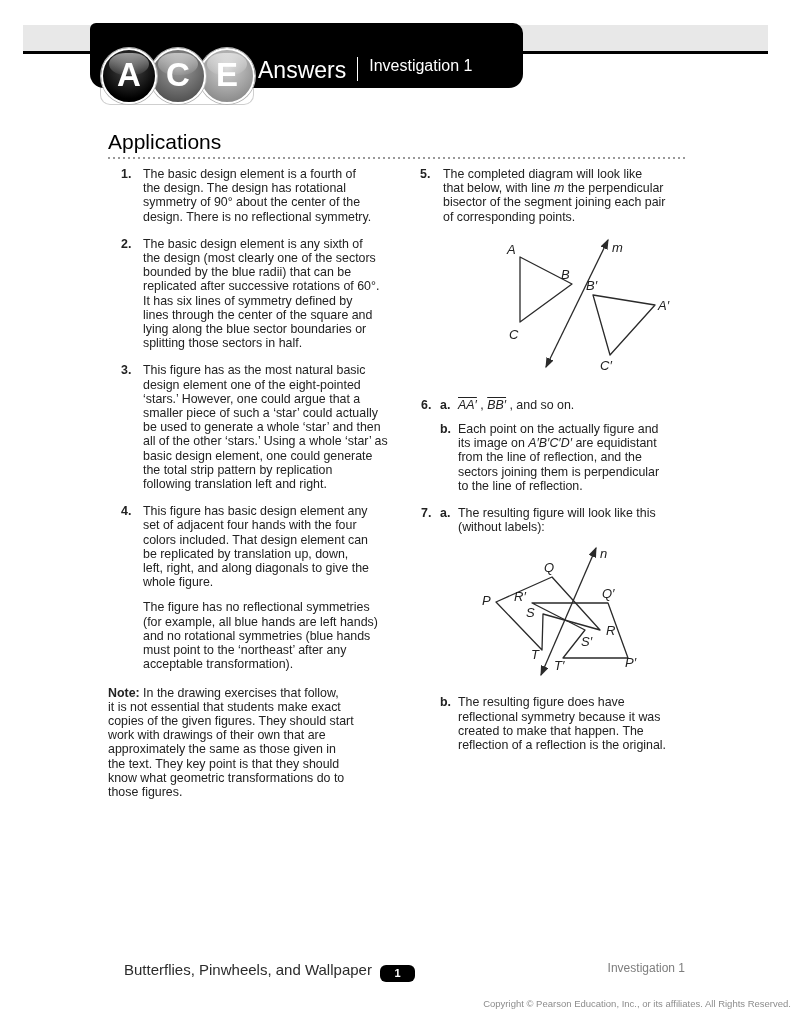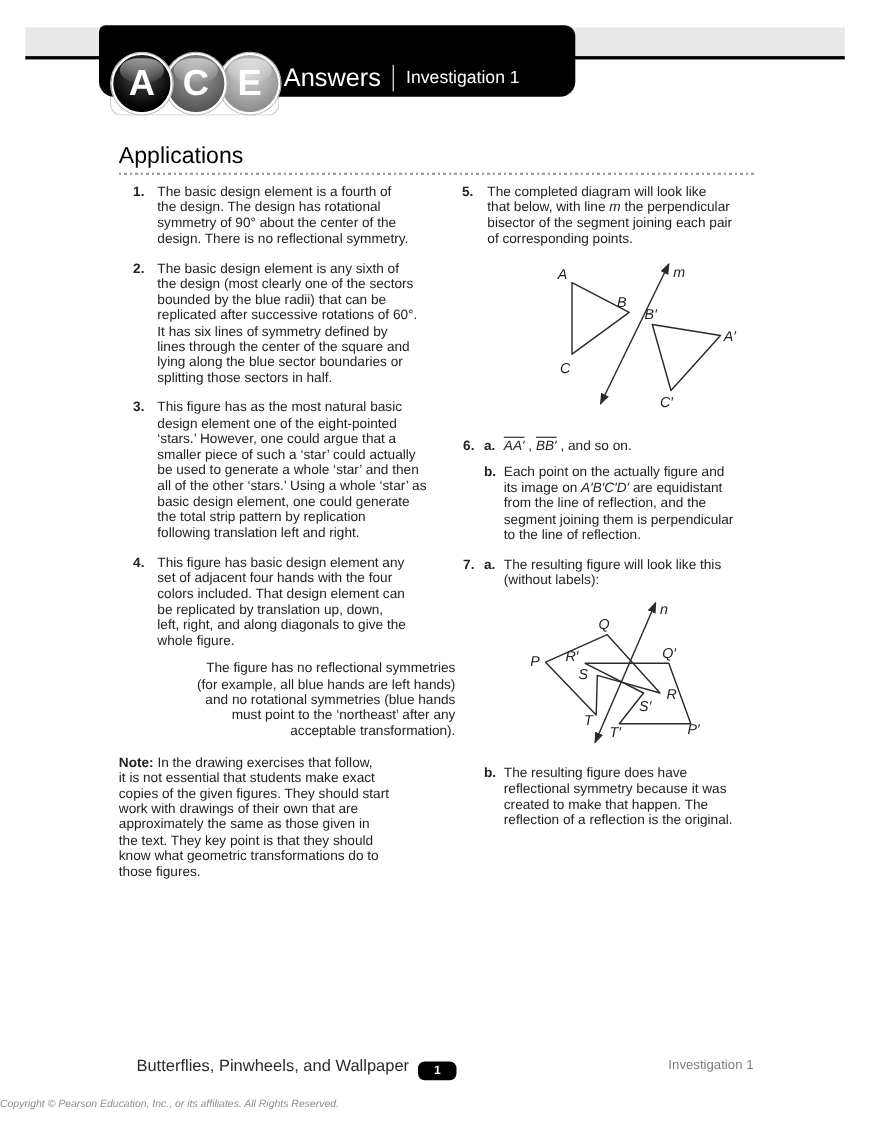--- a/index.html
+++ b/index.html
@@ -7,21 +7,21 @@
        font-family:"Liberation Sans",sans-serif;color:#222;overflow:hidden;}
   
   .band{position:absolute;left:23px;top:25px;width:745px;height:26px;
         background:#e8e8e8;border-bottom:3px solid #000;}
   .logo-tab{position:absolute;left:100px;top:55px;width:152px;height:49px;
         background:#fff;border:1px solid #cfcfcf;border-top:none;
         border-radius:0 0 10px 10px;}
   .banner{position:absolute;left:90px;top:23px;width:433px;height:65px;
         background:#000;border-radius:6px 10px 14px 14px;}
   .banner-text{position:absolute;left:258px;top:57px;display:flex;
-        align-items:center;gap:11px;color:#fff;}
+        align-items:flex-start;gap:11px;color:#fff;}
   .banner-title{font-size:23px;}
   .banner-sep{width:1px;height:24px;background:#fff;}
   .banner-sub{font-size:16px;}
   .ace{position:absolute;width:52px;height:52px;top:48px;border-radius:50%;
         border:2px solid #fff;box-shadow:0 0 0 1px #b5b5b5;
         text-align:center;line-height:50px;font-weight:bold;font-size:33px;color:#fff;}
   .ace::before{content:"";position:absolute;left:6px;right:6px;top:3px;height:22px;
         border-radius:50% / 60%;
         background:linear-gradient(rgba(255,255,255,.55),rgba(255,255,255,.06));}
   .ace-a{left:101px;z-index:6;background:radial-gradient(circle at 50% 35%,#4a4a4a,#000 72%);}
@@ -36,38 +36,38 @@
   .col-left{left:108px;width:306px;}
   .col-right{left:418px;width:302px;}
   .item{display:grid;grid-template-columns:35px 1fr;margin-bottom:13px;}
   .item>.num{font-weight:bold;padding-left:13px;}
   .item5{display:grid;grid-template-columns:25px 1fr;margin-bottom:0;}
   .item5>.num{font-weight:bold;padding-left:2px;}
   .sub{display:grid;grid-template-columns:22px 18px 1fr;}
   .sub>.num{font-weight:bold;padding-left:3px;}
   .sub>.ltr{font-weight:bold;}
   .t{white-space:pre-line;margin:0;}
-  .p2{margin-top:11px;text-align:right;}
+  .p2{margin-top:11px;}
   .note{margin-top:14px;}
   .seg{font-style:italic;text-decoration:overline;}
   .mi{font-style:italic;}
   .fig1{margin:8px 0 0 42px;display:block;}
   .fig2{margin:6px 0 2px 22px;display:block;}
   .m6{margin-top:18px;}
   .m6b{margin-top:10px;}
   .m7{margin-top:13px;}
   .m7b{margin-top:10px;}
   svg text{font-family:"Liberation Sans",sans-serif;font-size:13px;font-style:italic;fill:#222;}
   svg .geo{fill:none;stroke:#2a2a2a;stroke-width:1.3;stroke-linejoin:round;}
   
   .f-book{position:absolute;left:124px;top:961px;font-size:15px;font-weight:normal;color:#2b2b2b;}
   .f-badge{position:absolute;left:380px;top:965px;width:35px;height:17px;background:#000;
         color:#fff;border-radius:6px;font-size:11px;font-weight:bold;text-align:center;line-height:17px;}
   .f-inv{position:absolute;right:106px;top:961px;font-size:12px;color:#7d7d7d;}
-  .f-copy{position:absolute;left:0;right:0;top:998px;text-align:left;font-size:9.5px;color:#8c8c8c;font-style:italic;}
+  .f-copy{position:absolute;left:0;right:0;top:998px;text-align:right;font-size:9.5px;color:#8c8c8c;}
 </style>
 </head>
 <body>
 
 <div class="band"></div>
 <div class="logo-tab"></div>
 <div class="banner"></div>
 <div class="ace ace-a"><span>A</span></div>
 <div class="ace ace-c"><span>C</span></div>
 <div class="ace ace-e"><span>E</span></div>
@@ -168,21 +168,21 @@
       <span class="num">6.</span>
       <span class="ltr">a.</span>
       <p class="t"><span class="seg">AA′</span><span> , </span><span class="seg">BB′</span><span> , and so on.</span></p>
     </div>
   <div class="sub m6b">
       <span class="num"></span>
       <span class="ltr">b.</span>
       <p class="t"><span>Each point on the actually figure and
 its image on </span><i class="mi">A′B′C′D′</i><span> are equidistant
 from the line of reflection, and the
-segment joining them is perpendicular
+sectors joining them is perpendicular
 to the line of reflection.</span></p>
     </div>
 
   <div class="sub m7">
       <span class="num">7.</span>
       <span class="ltr">a.</span>
       <p class="t">The resulting figure will look like this
 (without labels):</p>
     </div>
 

